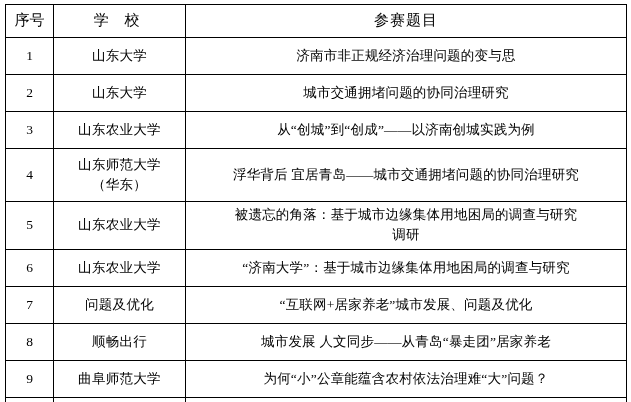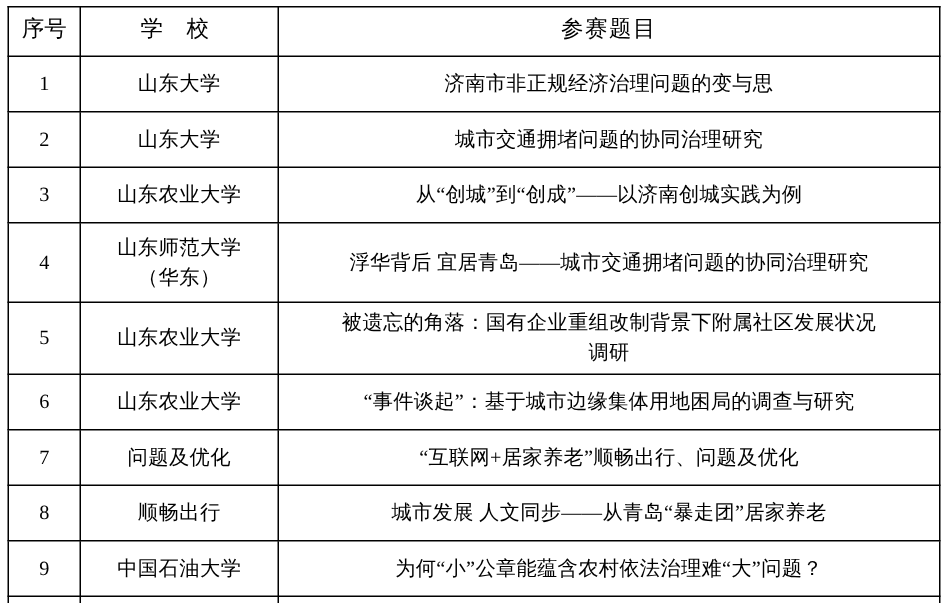--- a/index.html
+++ b/index.html
@@ -109,42 +109,42 @@
         <td class="school">
           <span class="two-line">山东师范大学</span>
           <span class="two-line">（华东）</span>
         </td>
         <td class="title">浮华背后 宜居青岛——城市交通拥堵问题的协同治理研究</td>
       </tr>
       <tr class="row-mid">
         <td class="idx">5</td>
         <td class="school">山东农业大学</td>
         <td class="title">
-          <span class="two-line">被遗忘的角落：国有企业重组改制背景下附属社区发展状况</span>
+          <span class="two-line">被遗忘的角落：基于城市边缘集体用地困局的调查与研究</span>
           <span class="two-line">调研</span>
         </td>
       </tr>
       <tr class="row-norm">
         <td class="idx">6</td>
         <td class="school">山东农业大学</td>
-        <td class="title">“事件谈起”：基于城市边缘集体用地困局的调查与研究</td>
+        <td class="title">“济南大学”：基于城市边缘集体用地困局的调查与研究</td>
       </tr>
       <tr class="row-norm">
         <td class="idx">7</td>
         <td class="school">问题及优化</td>
-        <td class="title">“互联网+居家养老”顺畅出行、问题及优化</td>
+        <td class="title">“互联网+居家养老”城市发展、问题及优化</td>
       </tr>
       <tr class="row-norm">
         <td class="idx">8</td>
         <td class="school">顺畅出行</td>
         <td class="title">城市发展 人文同步——从青岛“暴走团”居家养老</td>
       </tr>
       <tr class="row-norm">
         <td class="idx">9</td>
-        <td class="school">中国石油大学</td>
+        <td class="school">曲阜师范大学</td>
         <td class="title">为何“小”公章能蕴含农村依法治理难“大”问题？</td>
       </tr>
       <tr class="row-norm">
         <td class="idx">10</td>
         <td class="school">山东工商大学</td>
         <td class="title">烟台智慧城市政府治理研究</td>
       </tr>
     </tbody>
   </table>
 </div>

